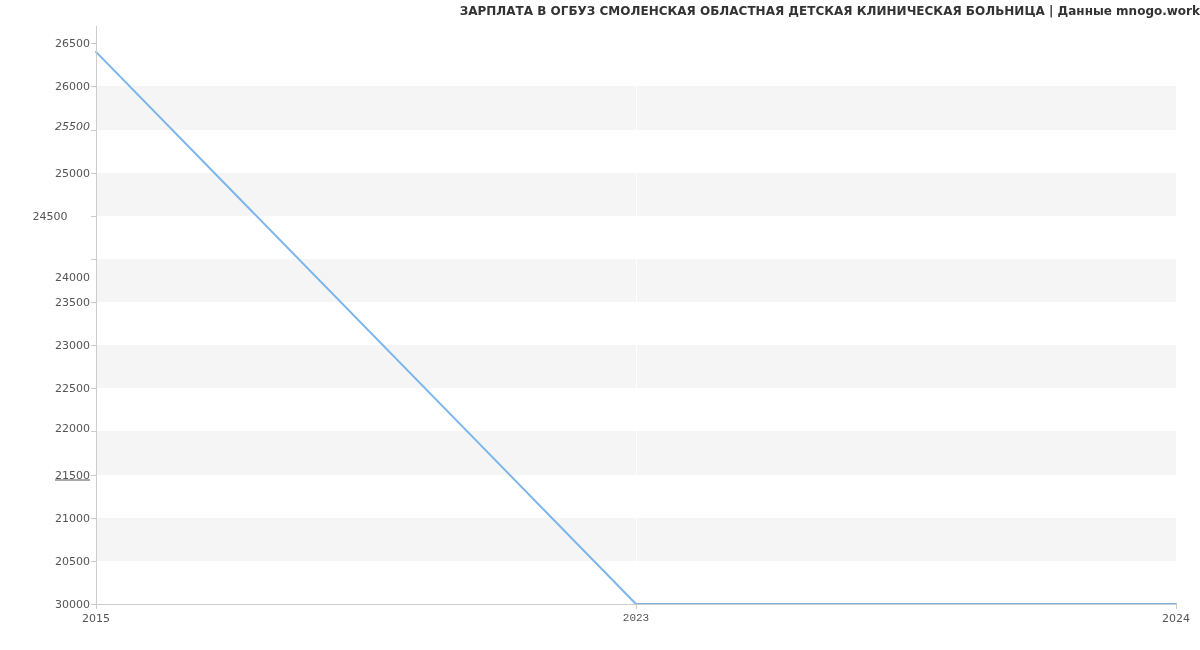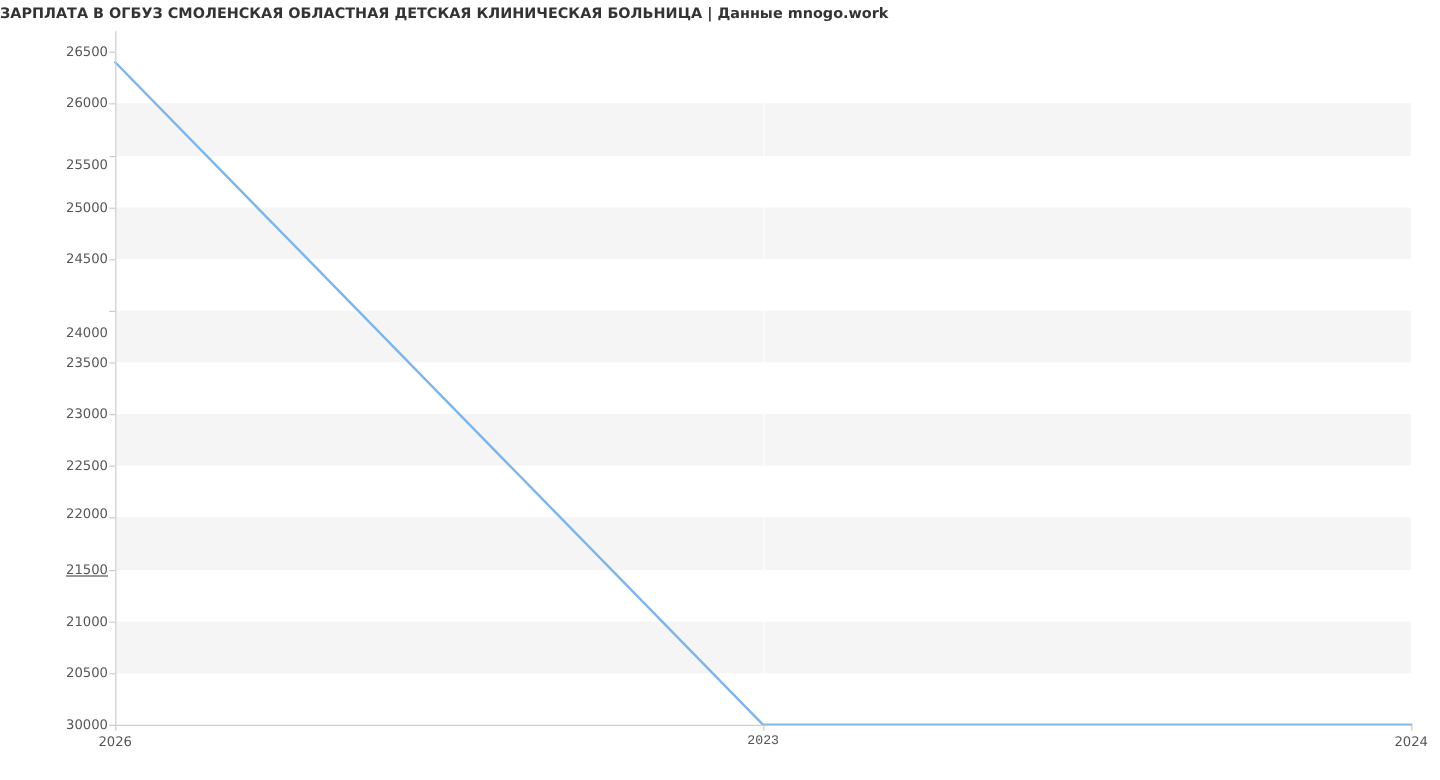--- a/index.html
+++ b/index.html
@@ -13,21 +13,21 @@
   .chart-wrap {
     position: relative;
     width: 1200px;
     height: 650px;
   }
   .title {
     position: absolute;
     top: 4px;
     left: 0;
     right: 0;
-    text-align: left;
+    text-align: right;
     font-size: 12px;
     font-weight: 700;
     color: #333333;
   }
   .plot {
     position: absolute;
     left: 96px;
     top: 26px;
     width: 1080px;
     height: 578px;
@@ -125,29 +125,29 @@
     <div class="ytick" style="top: 428px;">22000</div>
     <div class="ytick-mark" style="left: 91px; top: 431.463px;"></div>
     <div class="ytick" style="top: 388.328px;">22500</div>
     <div class="ytick-mark" style="left: 91px; top: 388.328px;"></div>
     <div class="ytick" style="top: 345.194px;">23000</div>
     <div class="ytick-mark" style="left: 91px; top: 345.194px;"></div>
     <div class="ytick" style="top: 302.06px;">23500</div>
     <div class="ytick-mark" style="left: 91px; top: 302.06px;"></div>
     <div class="ytick" style="top: 277px;">24000</div>
     <div class="ytick-mark" style="left: 91px; top: 258.925px;"></div>
-    <div class="ytick" style="top: 215.791px;">24500</div>
+    <div class="ytick" style="top: 215.791px; text-align: center;">24500</div>
     <div class="ytick-mark" style="left: 91px; top: 215.791px;"></div>
     <div class="ytick" style="top: 172.657px;">25000</div>
     <div class="ytick-mark" style="left: 91px; top: 172.657px;"></div>
-    <div class="ytick" style="top: 137px;">25500</div>
+    <div class="ytick" style="top: 126px; font-style: italic;">25500</div>
     <div class="ytick-mark" style="left: 91px; top: 129.522px;"></div>
     <div class="ytick" style="top: 86.3881px;">26000</div>
     <div class="ytick-mark" style="left: 91px; top: 86.3881px;"></div>
     <div class="ytick" style="top: 43.2537px;">26500</div>
     <div class="ytick-mark" style="left: 91px; top: 43.2537px;"></div>
-    <div class="xtick" style="left: 96px; top: 612px;">2026</div>
+    <div class="xtick" style="left: 96px; top: 612px;">2015</div>
     <div class="xtick-mark" style="left: 96px; top: 604px;"></div>
     <div class="xtick" style="left: 636px; top: 612px; font-family: Liberation Mono, monospace;">2023</div>
     <div class="xtick-mark" style="left: 636px; top: 604px;"></div>
     <div class="xtick" style="left: 1176px; top: 612px;">2024</div>
     <div class="xtick-mark" style="left: 1176px; top: 604px;"></div>
   </div>
 
 </body></html>

